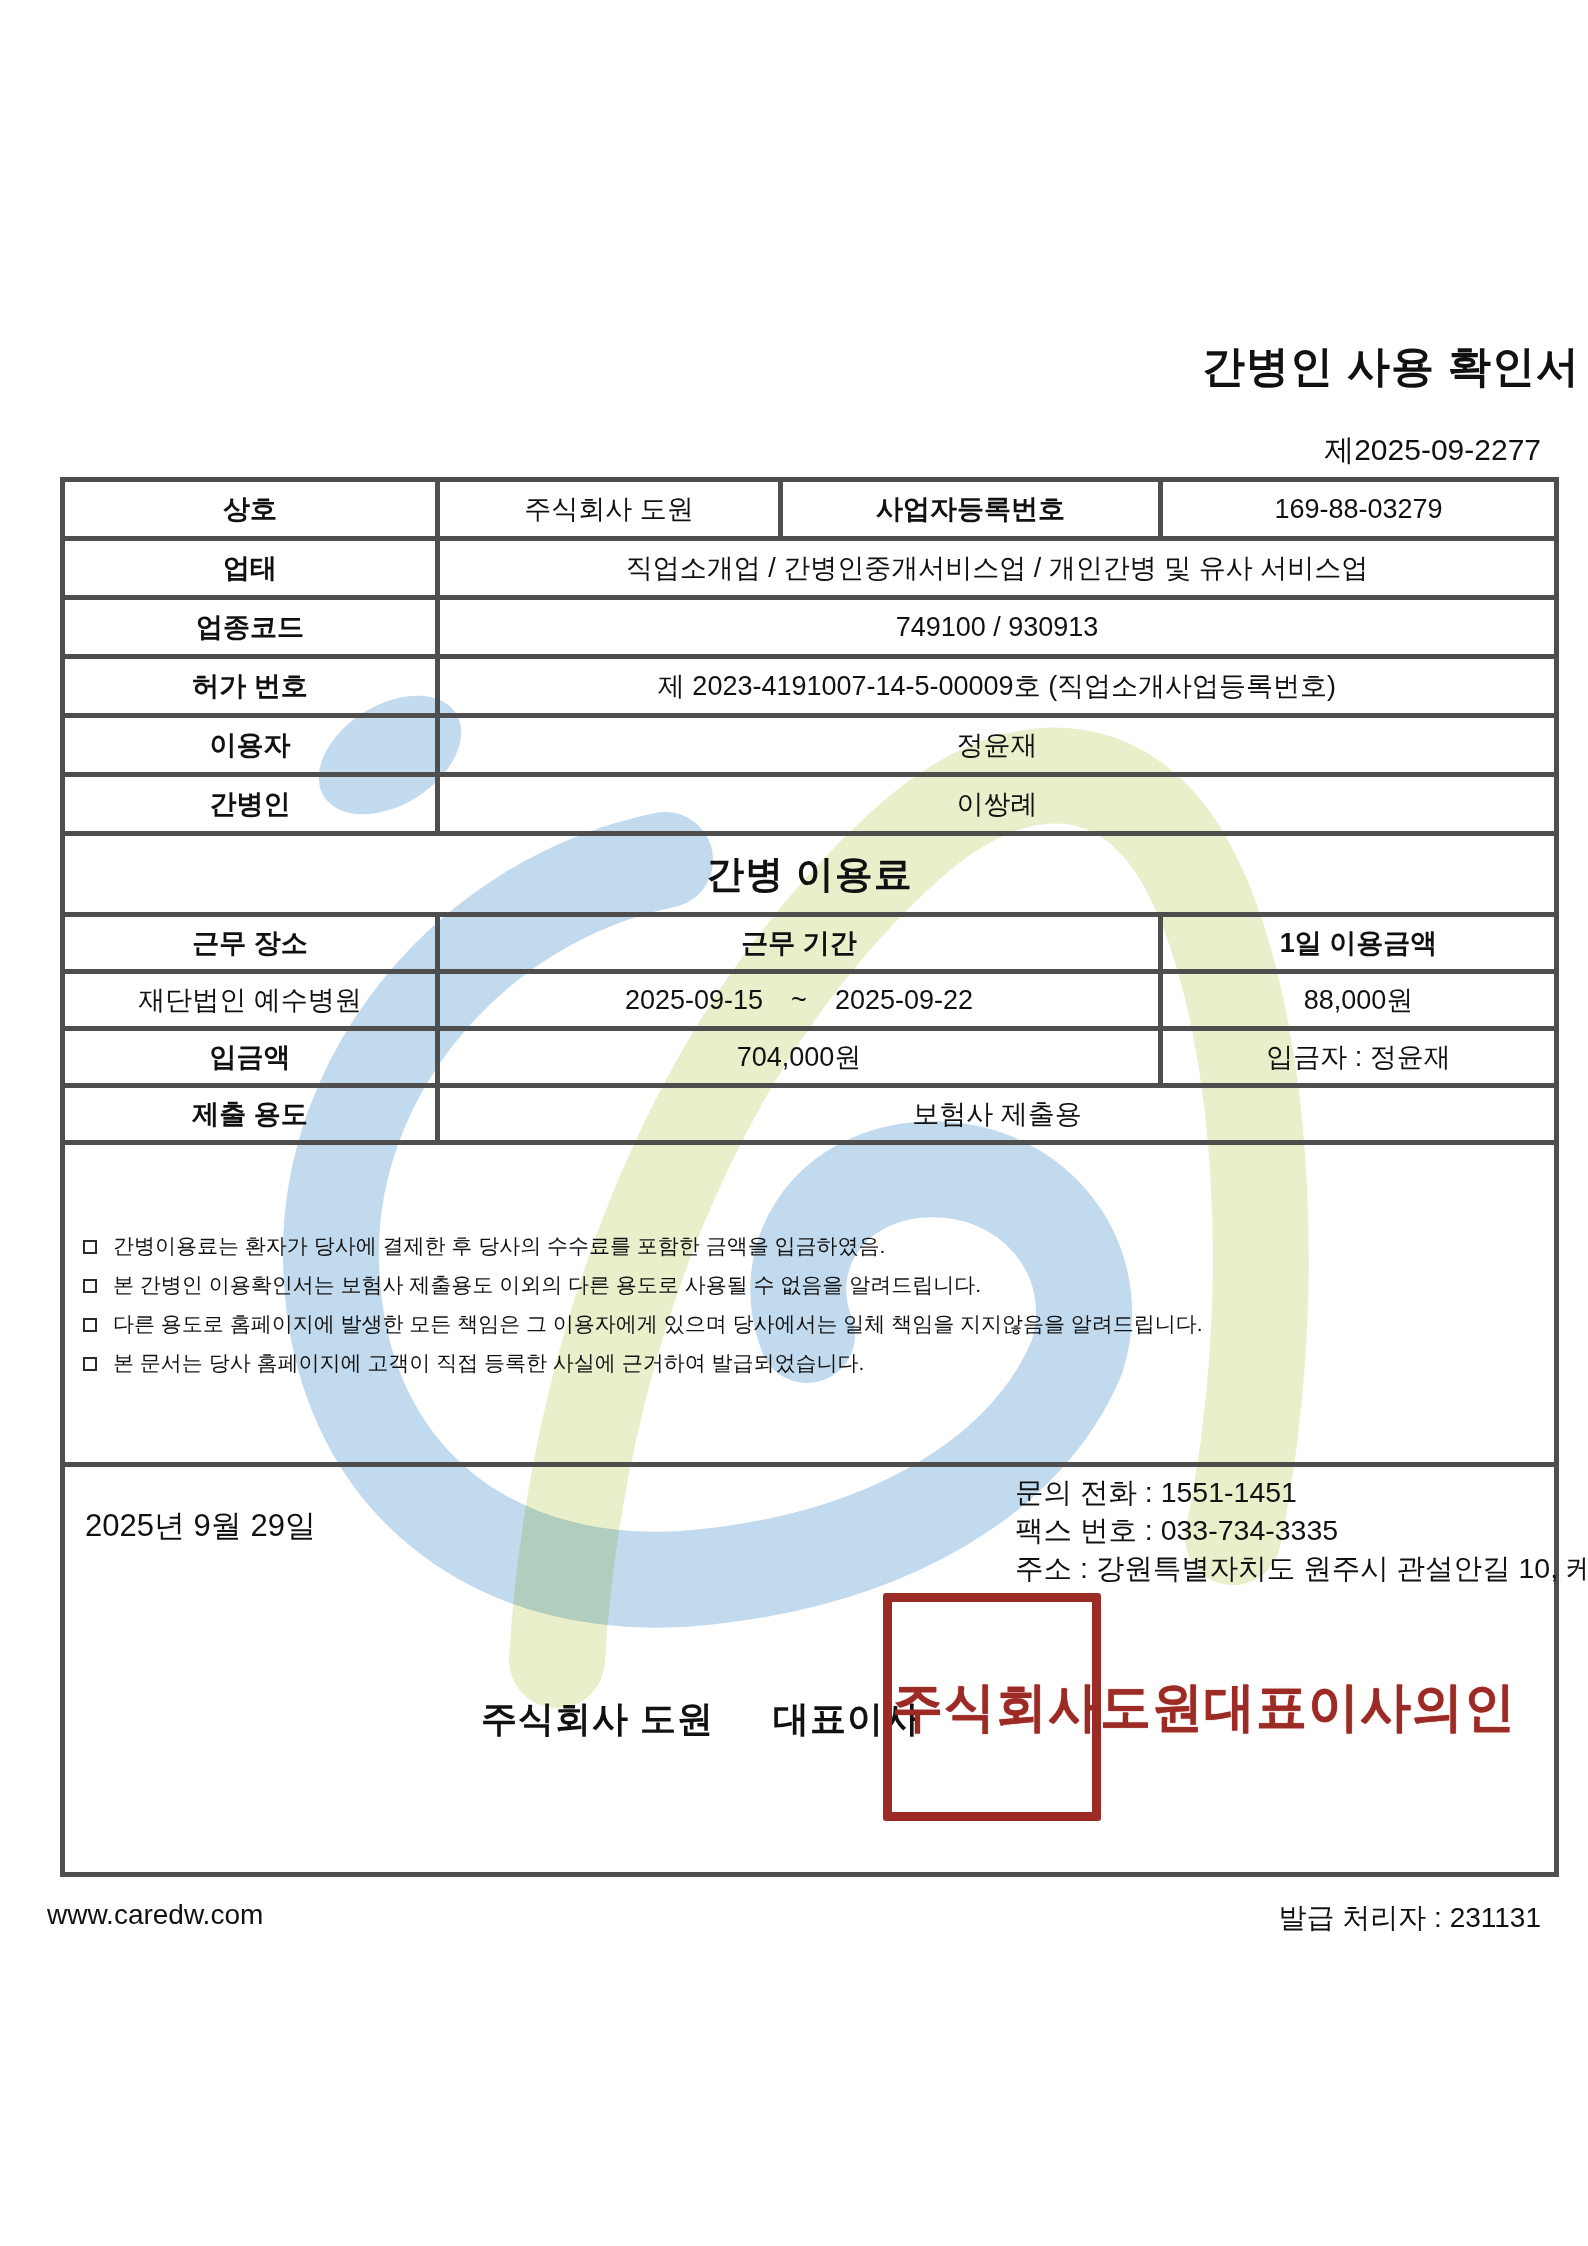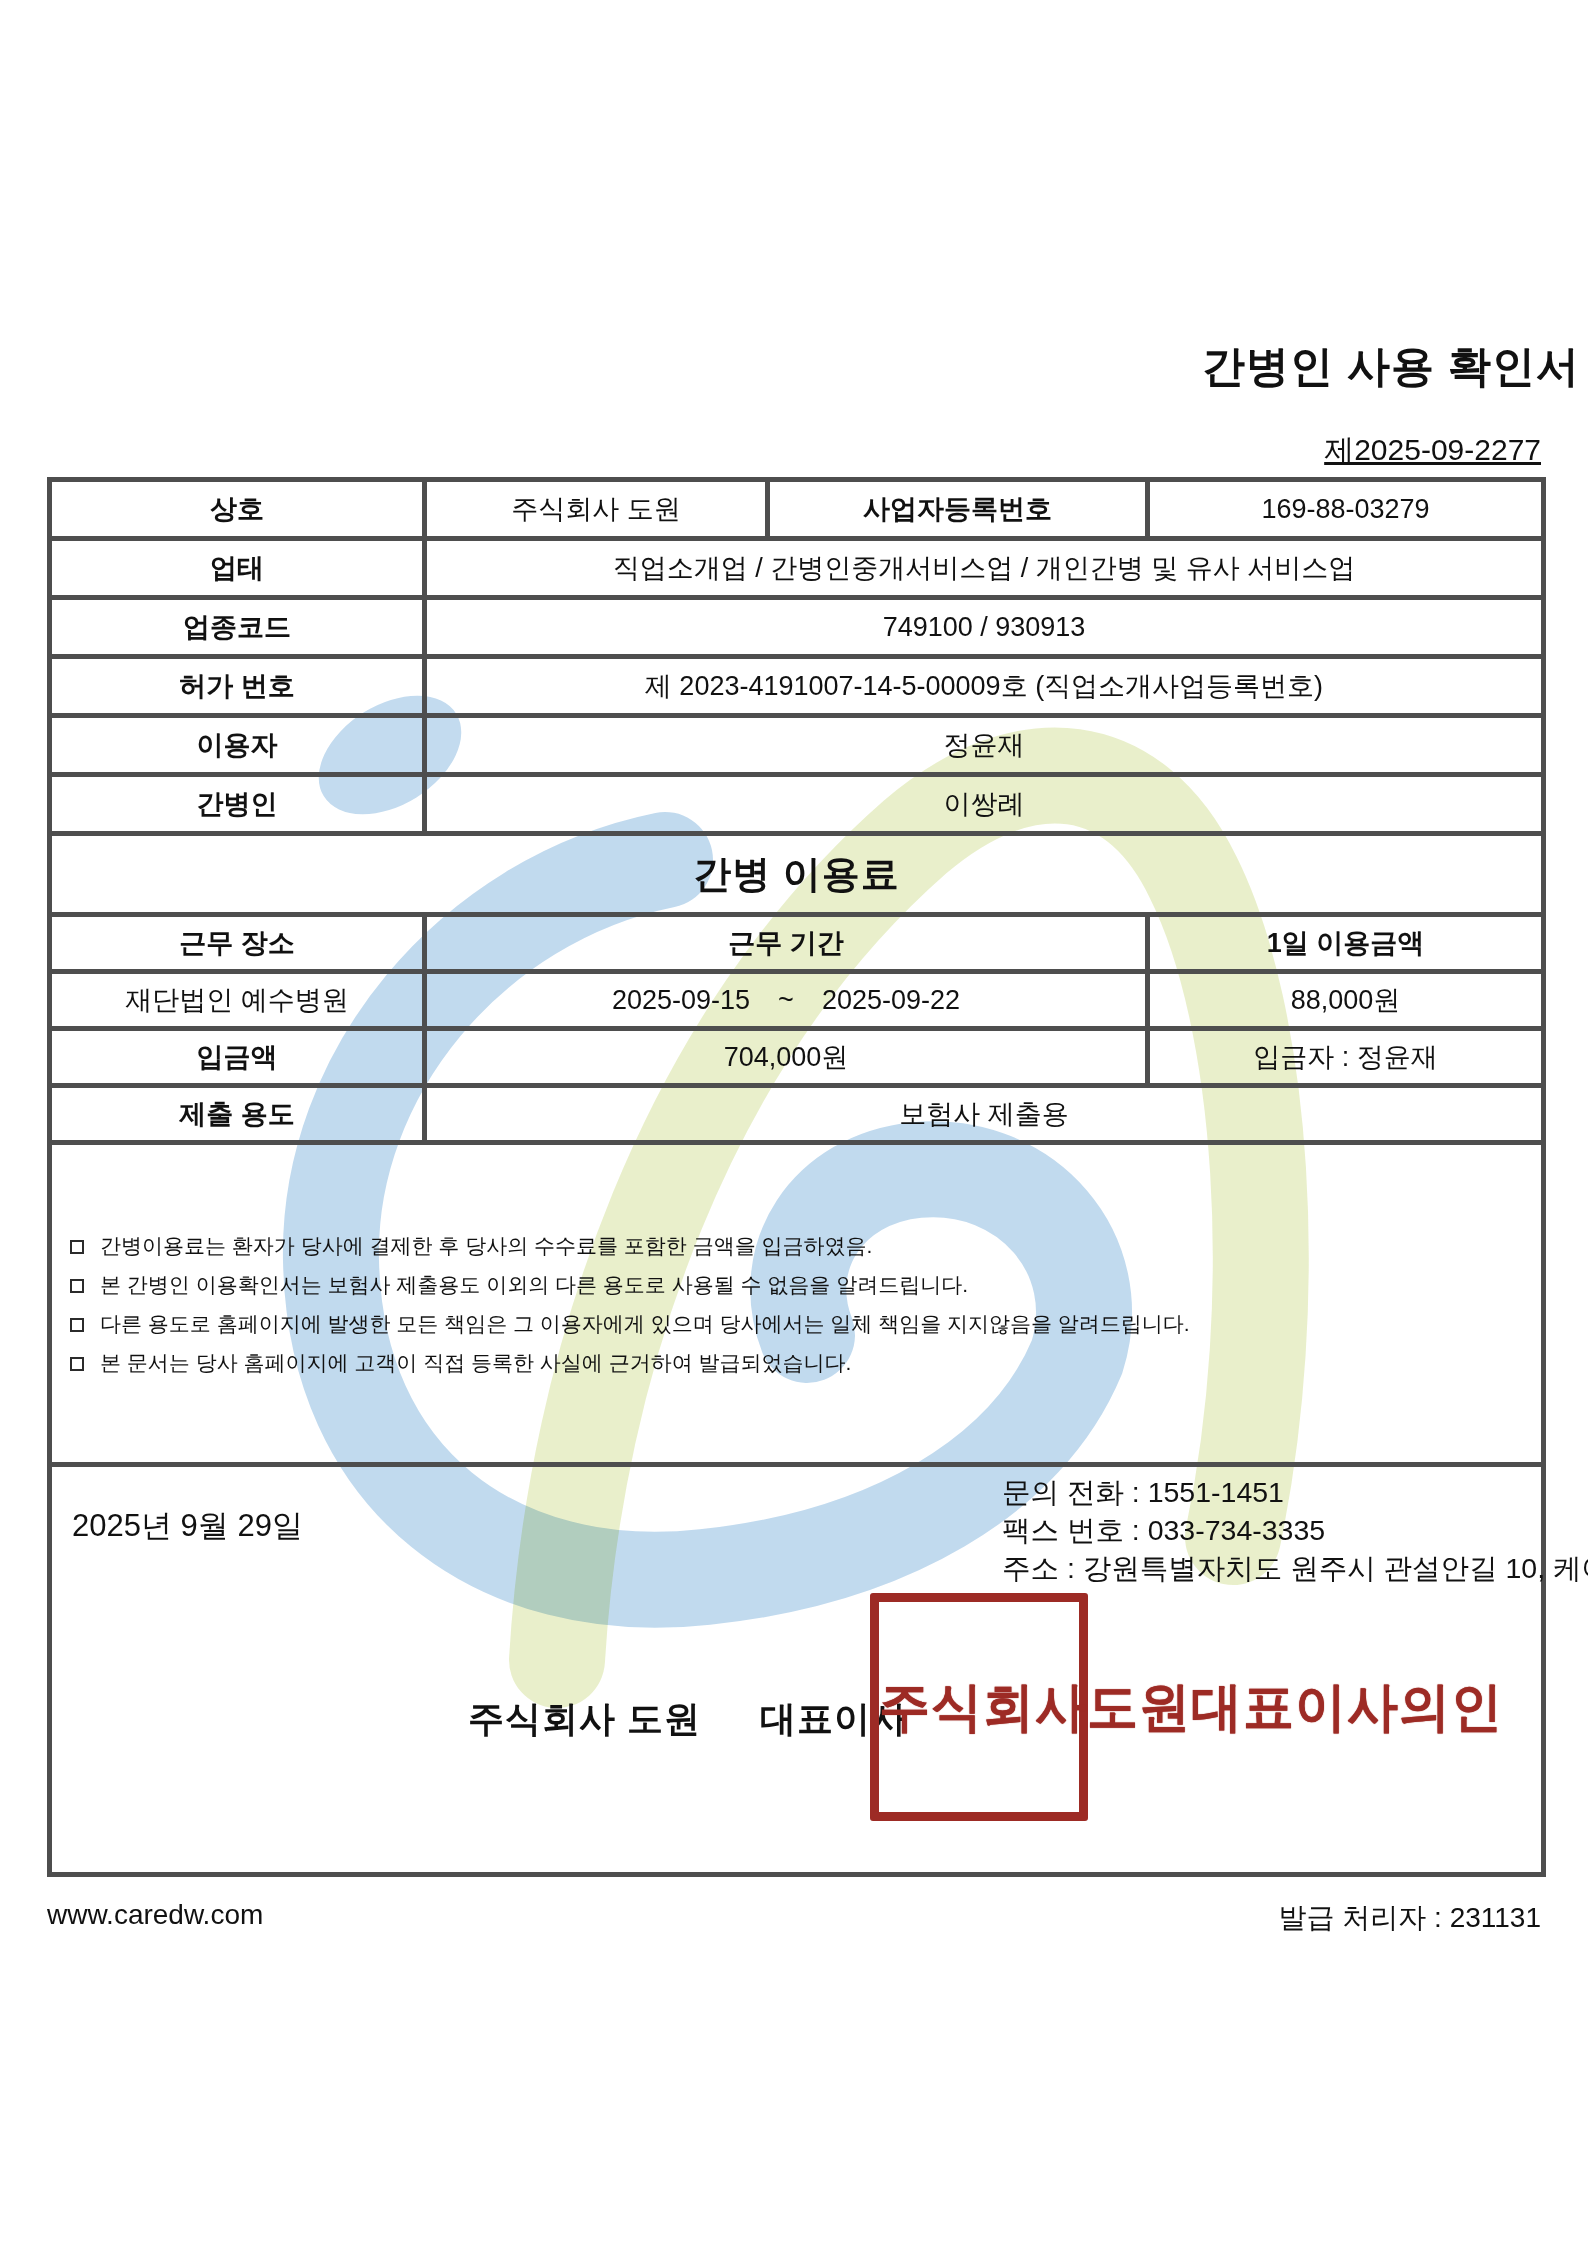--- a/index.html
+++ b/index.html
@@ -16,26 +16,26 @@
     position:absolute;left:235px;top:655px;width:1105px;height:1070px;
     z-index:0;pointer-events:none;
   }
   .watermark path,.watermark ellipse{mix-blend-mode:multiply;}
   
   .content{position:relative;z-index:1;padding-top:330px;}
   .doc-title{
     text-align:right;font-size:43px;font-weight:700;letter-spacing:1px;margin:8px;
   }
   .doc-number{
-    text-align:right;font-size:30px;margin:34px 47px 6px 0;font-weight:400;text-decoration:underline;
+    text-align:right;font-size:30px;margin:34px 47px 6px 0;font-weight:400;
   }
   
   table.main{
     border-collapse:collapse;table-layout:fixed;
-    width:1494px;margin:0 47px;
+    width:1494px;margin:0 60px;
     background:transparent;
   }
   table.main td{
     border:5px solid #4e4e4e;
     text-align:center;vertical-align:middle;
     font-size:27px;padding:0 10px;
     background:transparent;
   }
   td.lbl{font-weight:700;}
   tr.r-std td{height:54px;}

